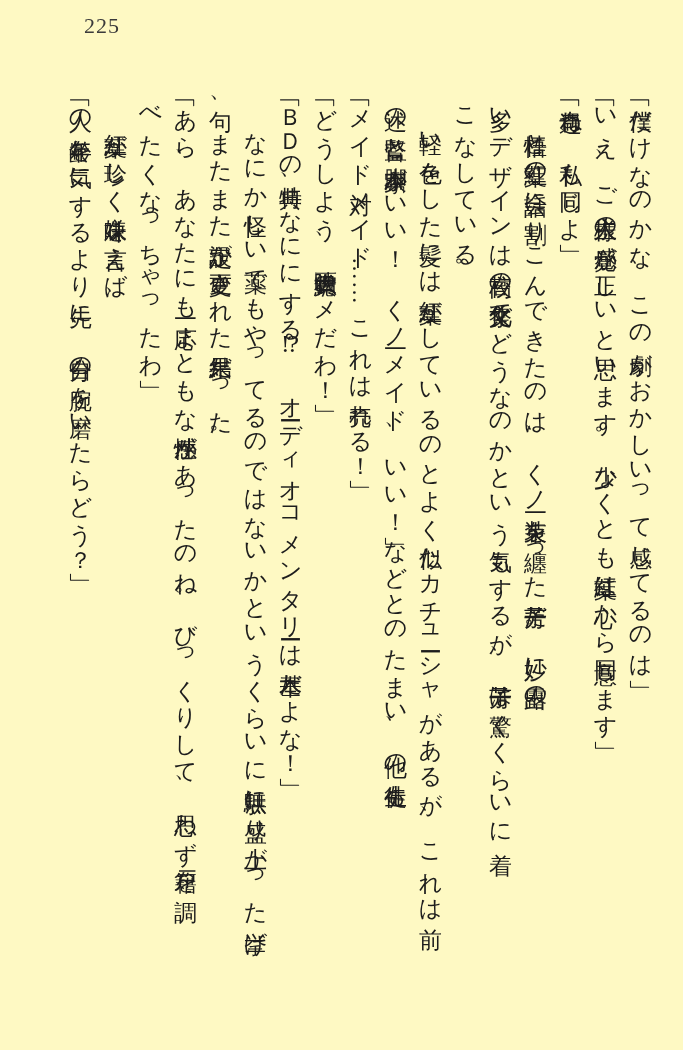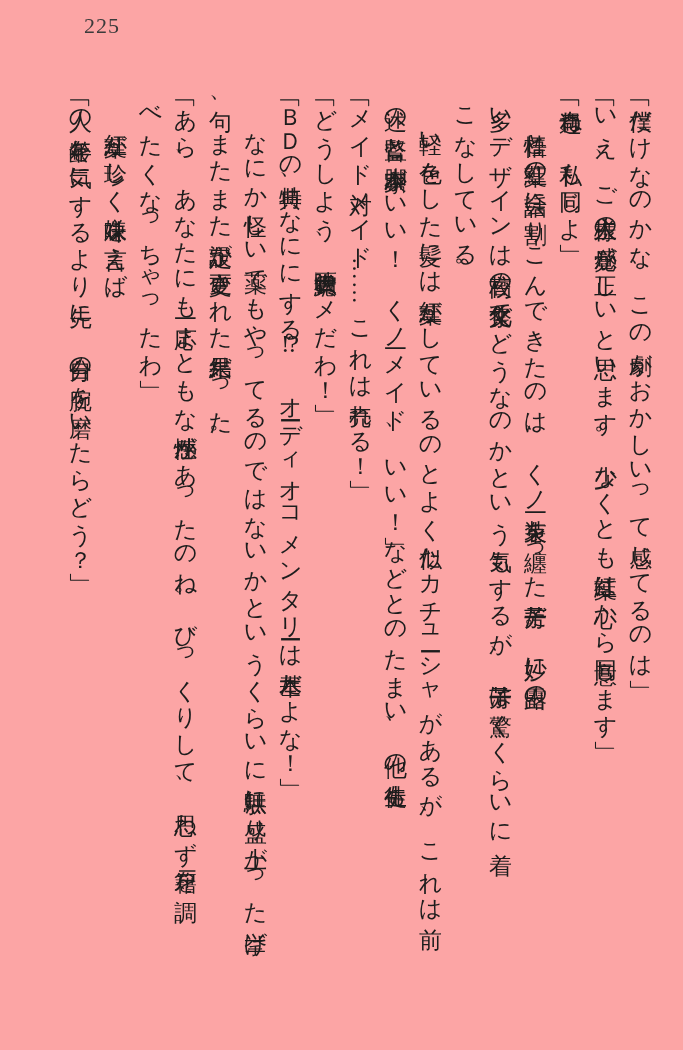--- a/index.html
+++ b/index.html
@@ -8,21 +8,21 @@
     width: 683px;
     height: 1050px;
     background: #fdfdfc;
     overflow: hidden;
     font-family: "Liberation Serif", "DejaVu Serif", serif;
   }
   .book-page {
     position: relative;
     width: 683px;
     height: 1050px;
-    background: #fca5a5;
+    background: #fef9c3;
   }
   .page-number {
     position: absolute;
     top: 13px;
     left: 84px;
     font-size: 22px;
     color: #3b3b3b;
     letter-spacing: 1px;
   }
   .text-block {

